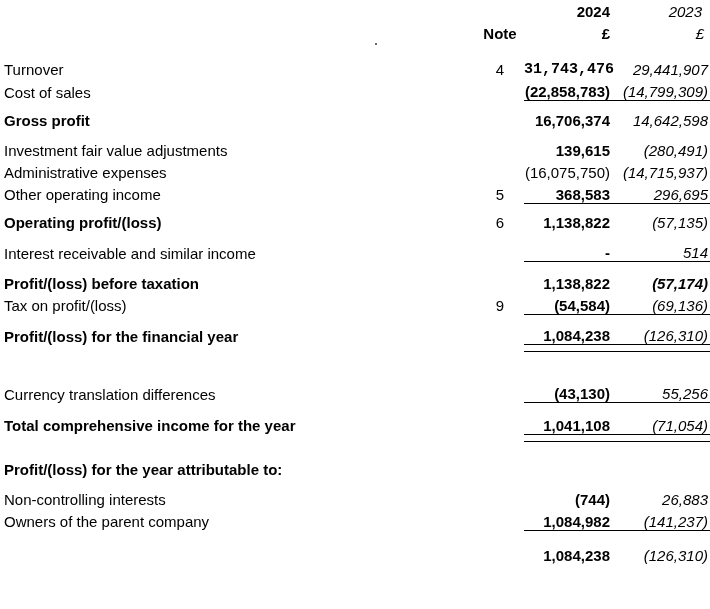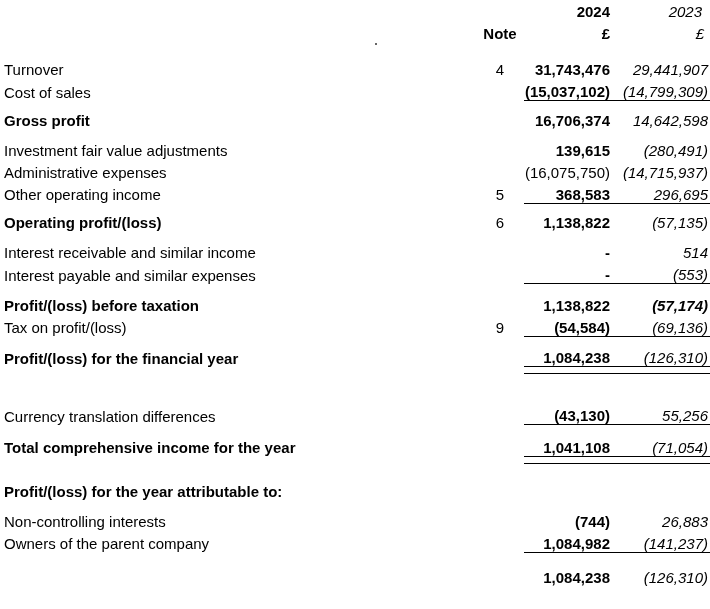--- a/index.html
+++ b/index.html
@@ -132,28 +132,28 @@
       <td class="hdr-cur it">£</td>
     </tr>
 
     <tr class="r-spacer">
       <td colspan="4"></td>
     </tr>
 
     <tr class="r-normal">
       <td class="lbl">Turnover</td>
       <td class="note">4</td>
-      <td class="y1" style="font-weight:bold;">31,743,476</td>
+      <td class="y1" style="font-weight:bold;font-family:Liberation Mono, monospace;">31,743,476</td>
       <td class="y2">29,441,907</td>
     </tr>
 
     <tr class="r-normal">
       <td class="lbl">Cost of sales</td>
       <td class="note"></td>
-      <td class="y1" style="font-weight:bold;">(15,037,102)</td>
+      <td class="y1" style="font-weight:bold;">(22,858,783)</td>
       <td class="y2">(14,799,309)</td>
     </tr>
 
     <tr>
       <td style="height:6px;"></td>
       <td></td>
       <td class="rule-above"></td>
       <td class="rule-above"></td>
     </tr>
 
@@ -207,26 +207,20 @@
       <td colspan="4"></td>
     </tr>
 
     <tr class="r-normal">
       <td class="lbl">Interest receivable and similar income</td>
       <td class="note"></td>
       <td class="y1" style="font-weight:bold;">-</td>
       <td class="y2">514</td>
     </tr>
 
-    <tr class="r-normal">
-      <td class="lbl">Interest payable and similar expenses</td>
-      <td class="note"></td>
-      <td class="y1" style="font-weight:bold;">-</td>
-      <td class="y2">(553)</td>
-    </tr>
 
     <tr>
       <td style="height:8px;"></td>
       <td></td>
       <td class="rule-above"></td>
       <td class="rule-above"></td>
     </tr>
 
     <tr class="r-bold">
       <td class="lbl">Profit/(loss) before taxation</td>

